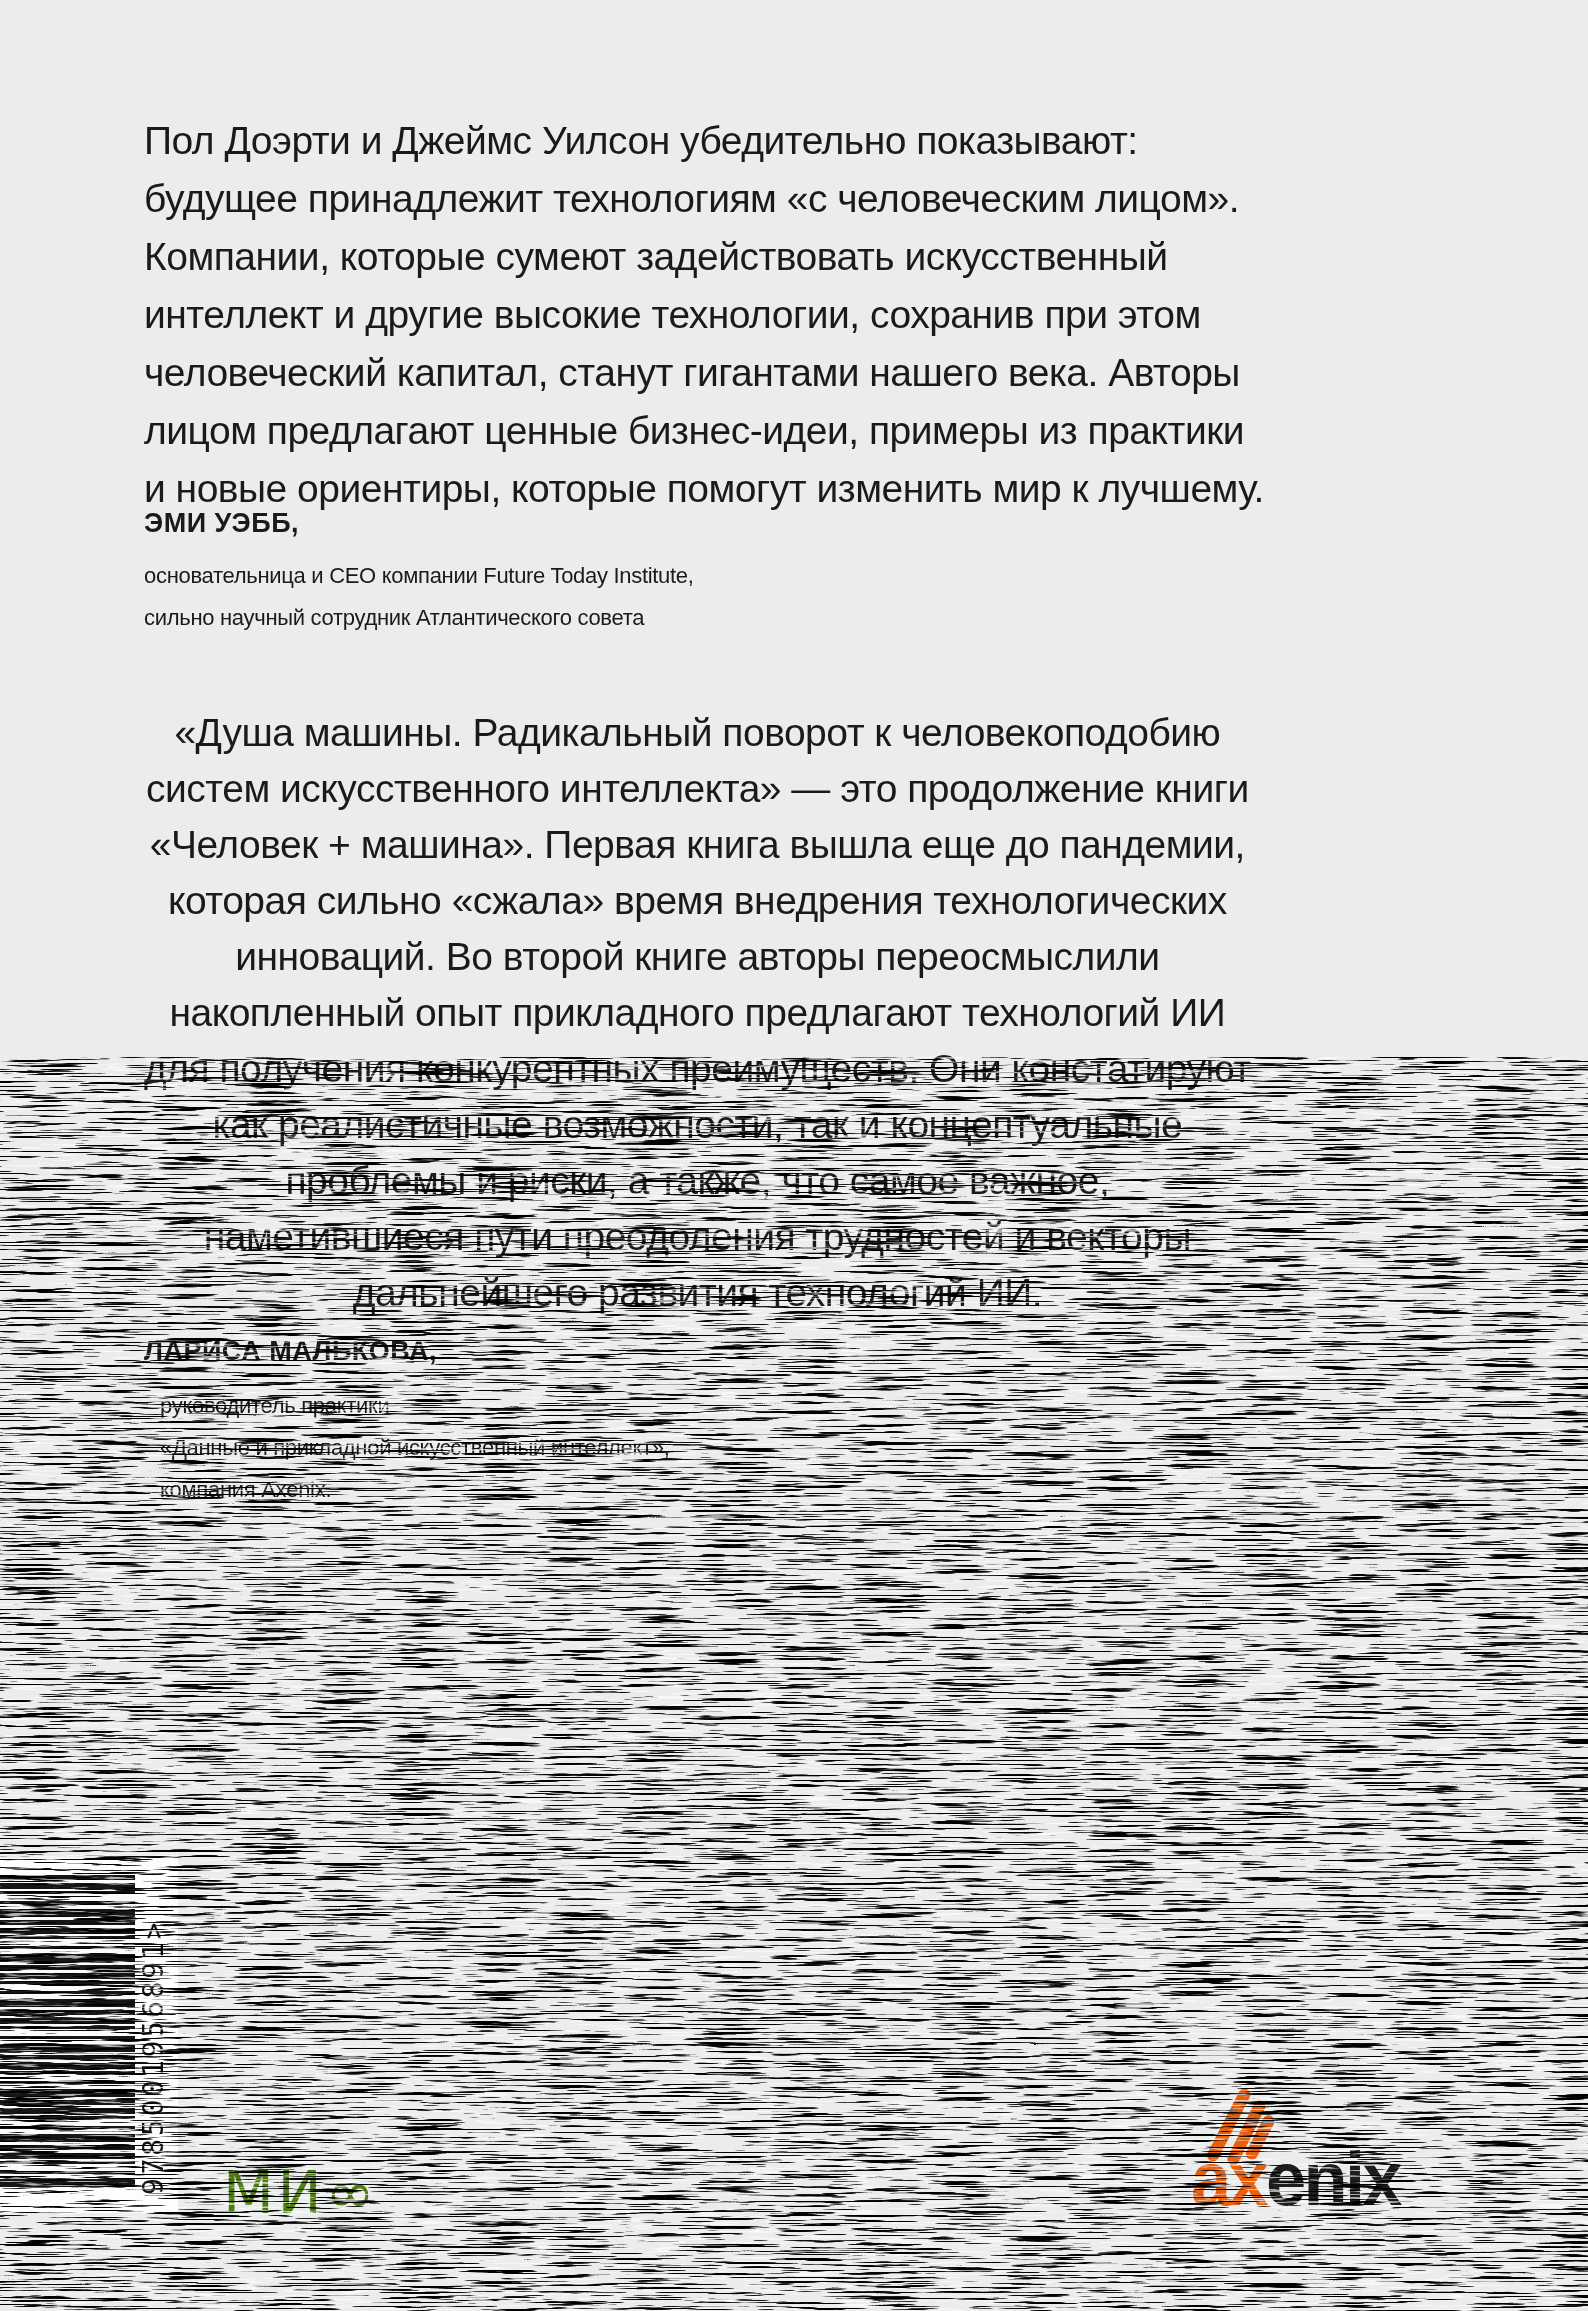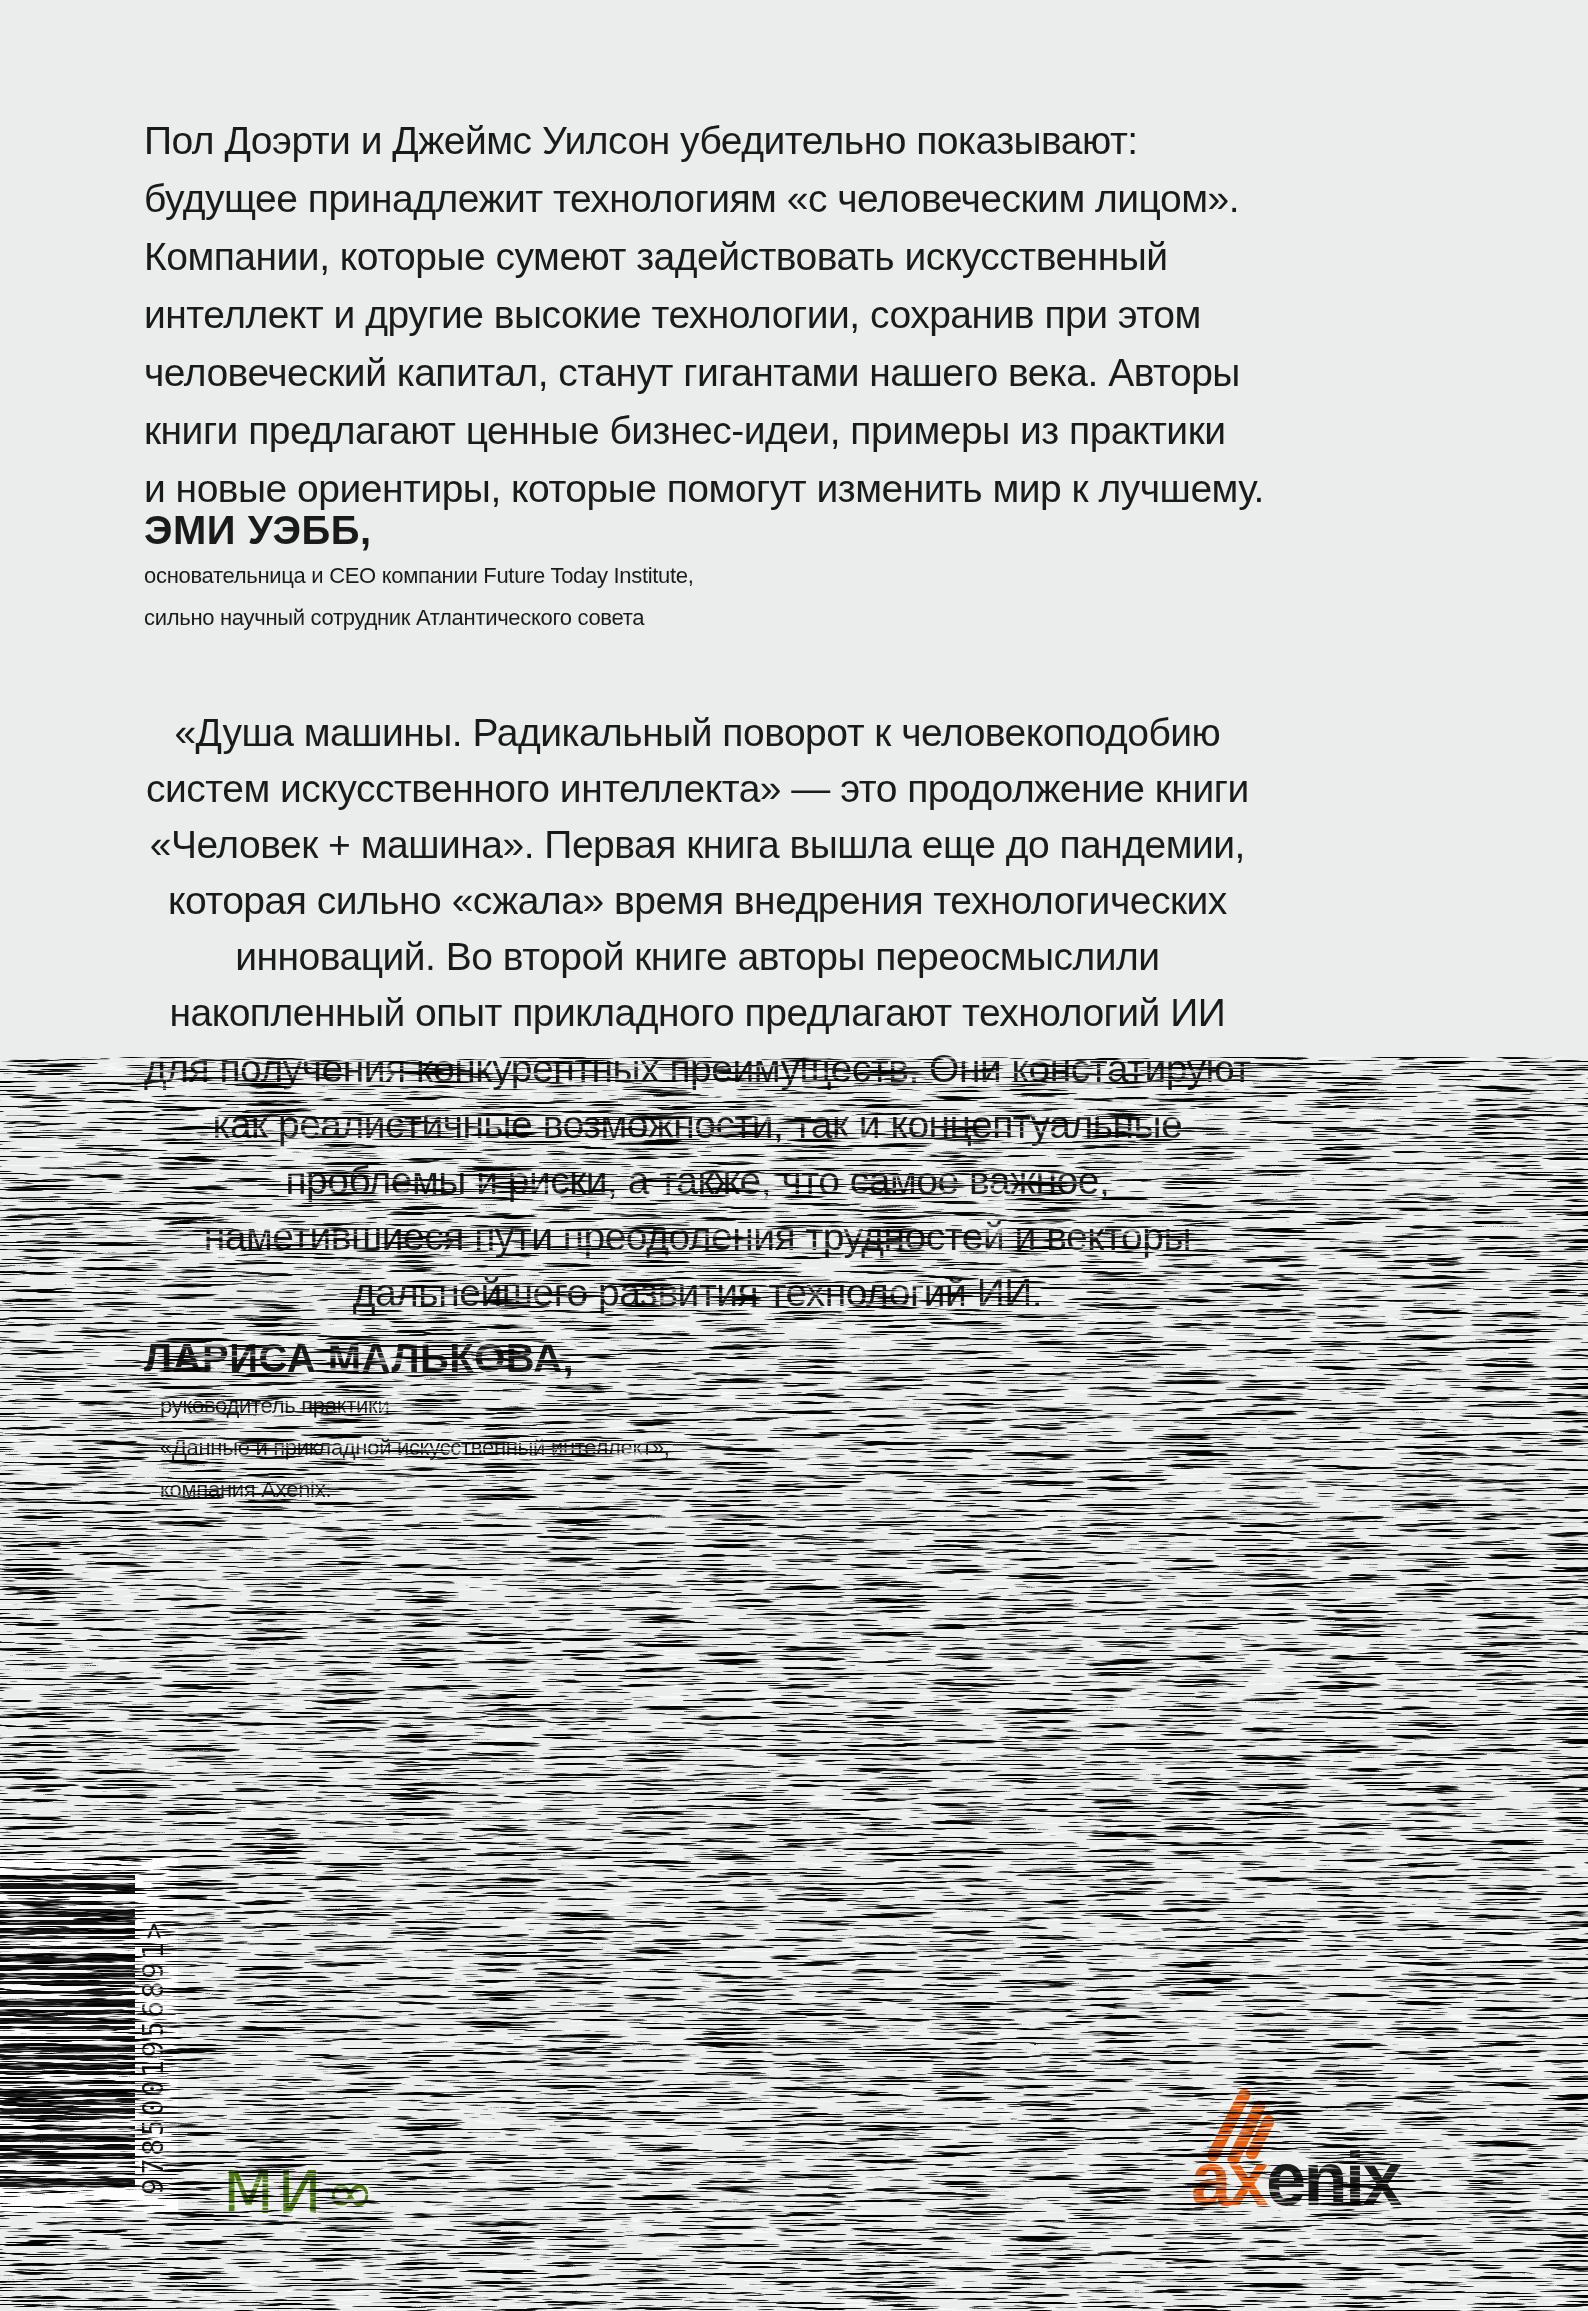--- a/index.html
+++ b/index.html
@@ -12,21 +12,21 @@
     color:var(--ink,#1a1a1a);
   }
   .abs{position:absolute;}
   
   .quote .tline{
     font-size:39px;line-height:58px;letter-spacing:-0.5px;
     white-space:nowrap;font-weight:normal;
   }
   .quote.q2 .tline{line-height:56px;text-align:center;}
   .attr-name{
-    font-size:40px;font-weight:bold;letter-spacing:0.5px;
+    font-size:27px;font-weight:bold;letter-spacing:0.5px;
     white-space:nowrap;
   }
   .attr-details .tline{
     font-size:22px;line-height:42px;letter-spacing:-0.3px;
     white-space:nowrap;
   }
   
   .barcode-panel{
     left:0;top:1858px;width:178px;height:355px;
     background:#fdfdfd;
@@ -70,21 +70,21 @@
 <body>
 
 <div id="canvas" style="--bg: #ebedec; --ink: #1a1a1a; --orange: #e8600f; --dark: #1d1d1b;">
 
   <div class="abs content quote q1" style="left:144px;top:112px;">
       <div class="tline">Пол Доэрти и Джеймс Уилсон убедительно показывают:</div>
       <div class="tline">будущее принадлежит технологиям «с человеческим лицом».</div>
       <div class="tline">Компании, которые сумеют задействовать искусственный</div>
       <div class="tline">интеллект и другие высокие технологии, сохранив при этом</div>
       <div class="tline">человеческий капитал, станут гигантами нашего века. Авторы</div>
-      <div class="tline">книги предлагают ценные бизнес-идеи, примеры из практики</div>
+      <div class="tline">лицом предлагают ценные бизнес-идеи, примеры из практики</div>
       <div class="tline">и новые ориентиры, которые помогут изменить мир к лучшему.</div>
     </div>
 
   <div class="abs content attr-name" style="left:144px;top:508px;">ЭМИ УЭББ,</div>
 
   <div class="abs content attr-details" style="left:144px;top:555px;">
       <div class="tline">основательница и CEO компании Future Today Institute,</div>
       <div class="tline">сильно научный сотрудник Атлантического совета</div>
     </div>
 

